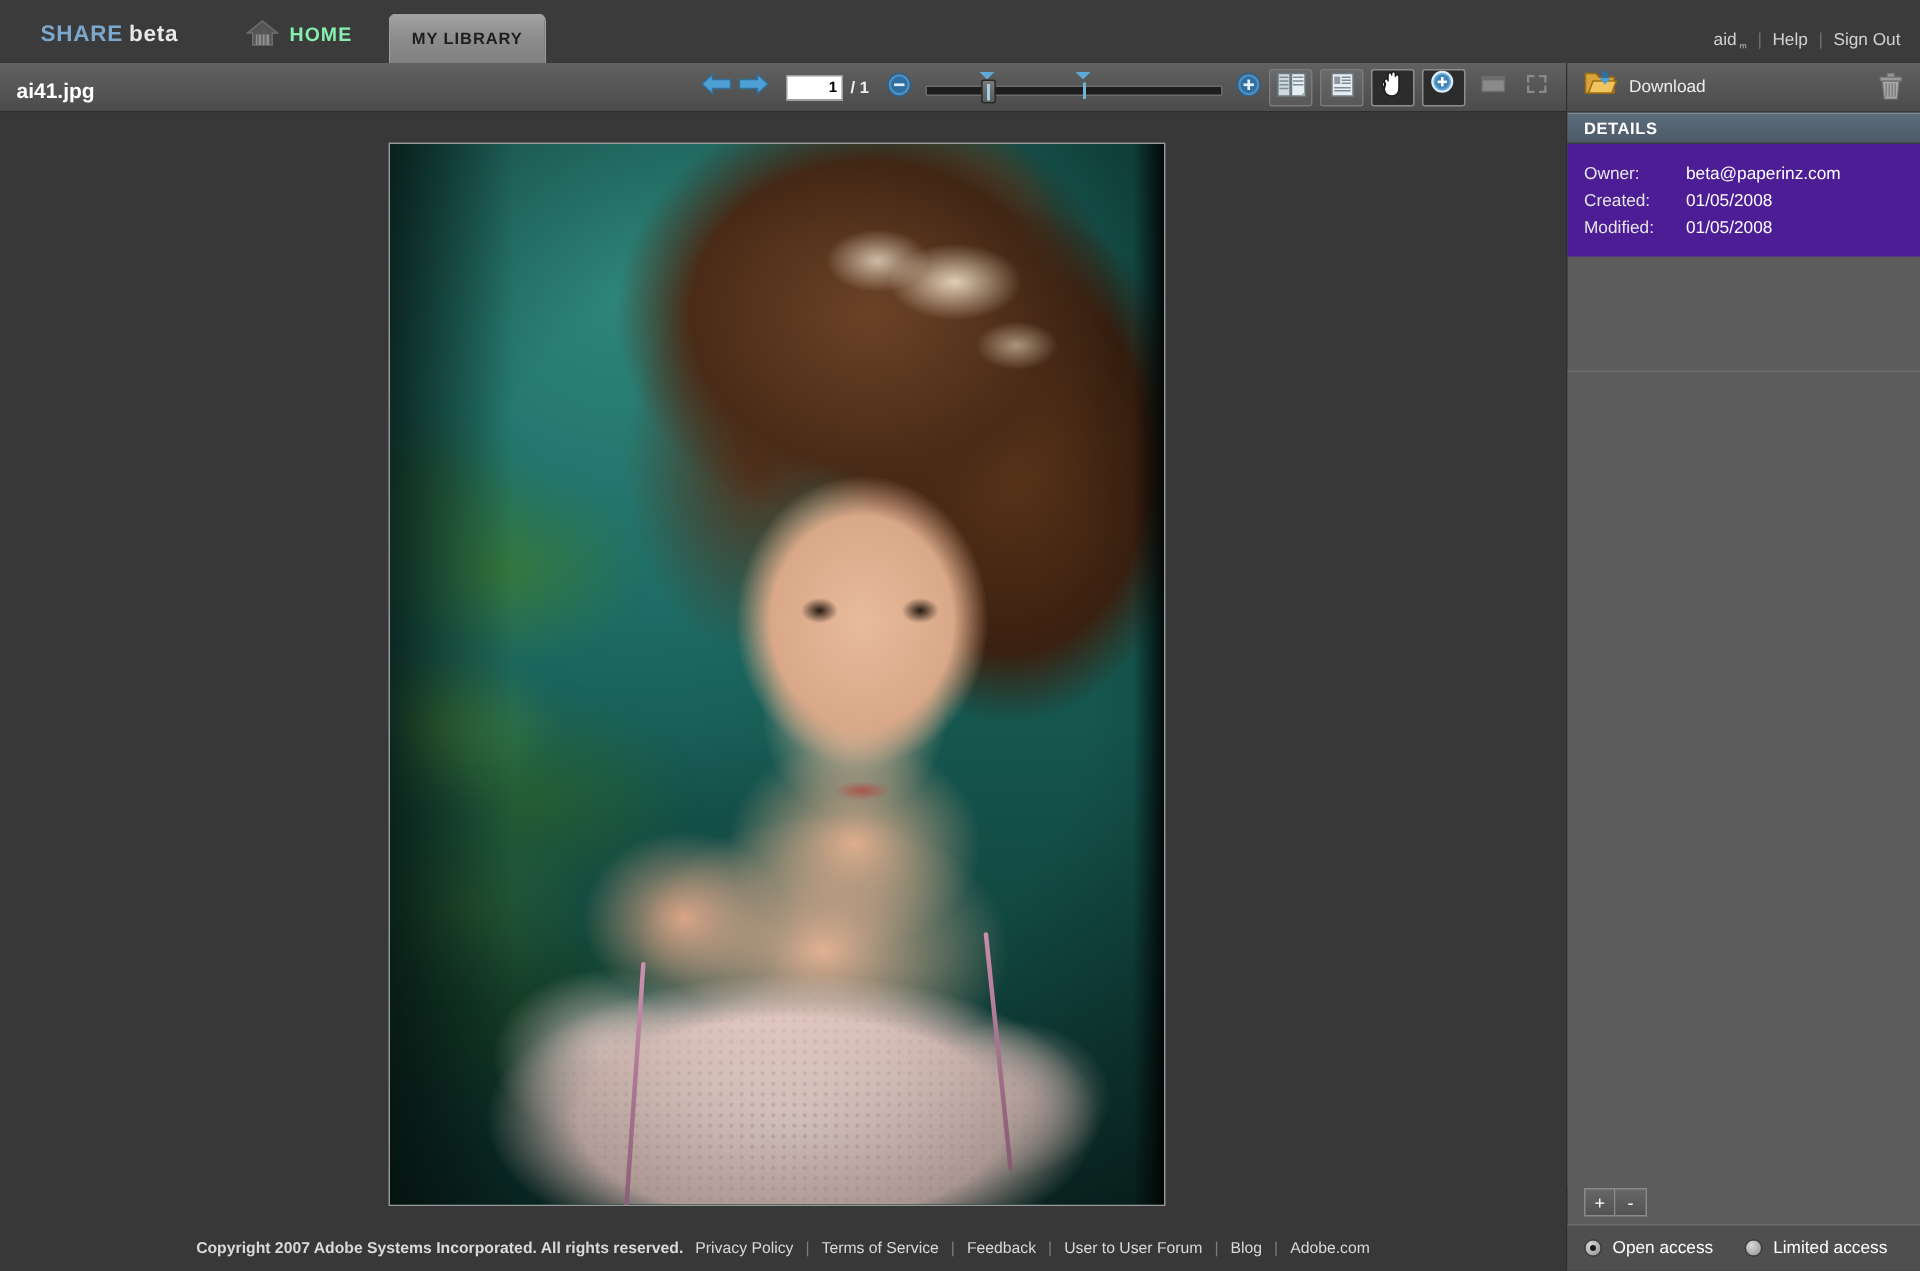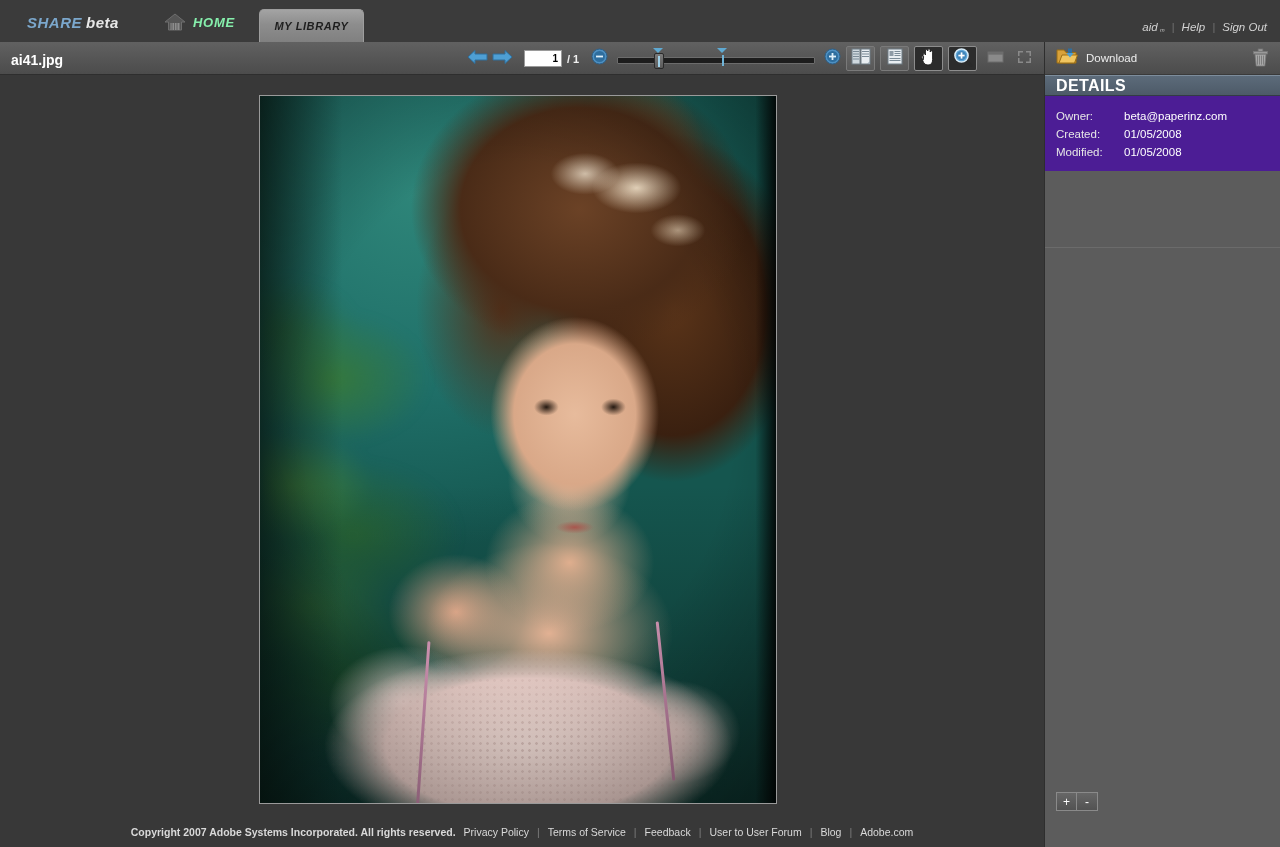--- a/index.html
+++ b/index.html
@@ -9,21 +9,20 @@
     font-family: "Liberation Sans", sans-serif;
     overflow: hidden;
     -webkit-font-smoothing: antialiased;
   }
 
   
   #topbar {
     position: absolute; left: 0; top: 0; width: 1280px; height: 54px;
     background: #3b3b3b;
     border-bottom: 1px solid #2b2b2b;
-    font-style: italic;
   }
   #brand {
     position: absolute; left: 27px; top: 14px;
     font-size: 15px; font-weight: bold; letter-spacing: .5px;
     white-space: nowrap;
   }
   #brand .share { color: #7ba7cc; }
   #brand .beta  { color: #e8e8e8; margin-left: 4px; }
 
   #home-nav {
@@ -233,21 +232,21 @@
   }
   #download-btn { display:flex; align-items:center; gap: 8px; margin-left: 11px; cursor: pointer; }
   #download-label { font-size: 11.5px; color: #ededed; }
   #trash-btn { position: absolute; right: 11px; top: 6px; cursor: pointer; }
 
   .section-head {
     height: 21px; background: linear-gradient(to bottom,#5c6b7a 0%,#4d5a68 100%);
     border-top: 1px solid #7d8d9c; border-bottom: 1px solid #333c45;
     display: flex; align-items: center; padding-left: 11px;
   }
-  .section-head span { font-size: 16px; font-weight: bold; color: #ffffff; letter-spacing: .4px; }
+  .section-head span { font-size: 11px; font-weight: bold; color: #ffffff; letter-spacing: .4px; }
 
   #details-body { background: #4c1d95; padding: 11px 0 10px 0; }
   .detail-row { display: flex; font-size: 11.5px; color: #e6e6e6; line-height: 18px; }
   .detail-row .k { width: 79px; padding-left: 11px; }
   .detail-row .v { color: #ffffff; }
 
   #detail-actions { display: flex; gap: 7px; padding: 9px 0 11px 11px; }
   .panel-btn {
     height: 22px; padding: 0 13px;
     background: linear-gradient(to bottom,#6d6d6d 0%,#565656 100%);
@@ -553,14 +552,24 @@
   </div>
 
 
   <div id="shared-body"></div>
 
   <div id="shared-tools">
     <div class="pm-btn">+</div>
     <div class="pm-btn">-</div>
   </div>
 
+  <div id="access-bar">
+    <label class="radio-opt">
+      <span class="radio on"></span>
+      <span>Open access</span>
+    </label>
+    <label class="radio-opt" id="opt-limited">
+      <span class="radio"></span>
+      <span>Limited access</span>
+    </label>
+  </div>
 
 </div>
 
 </body></html>

